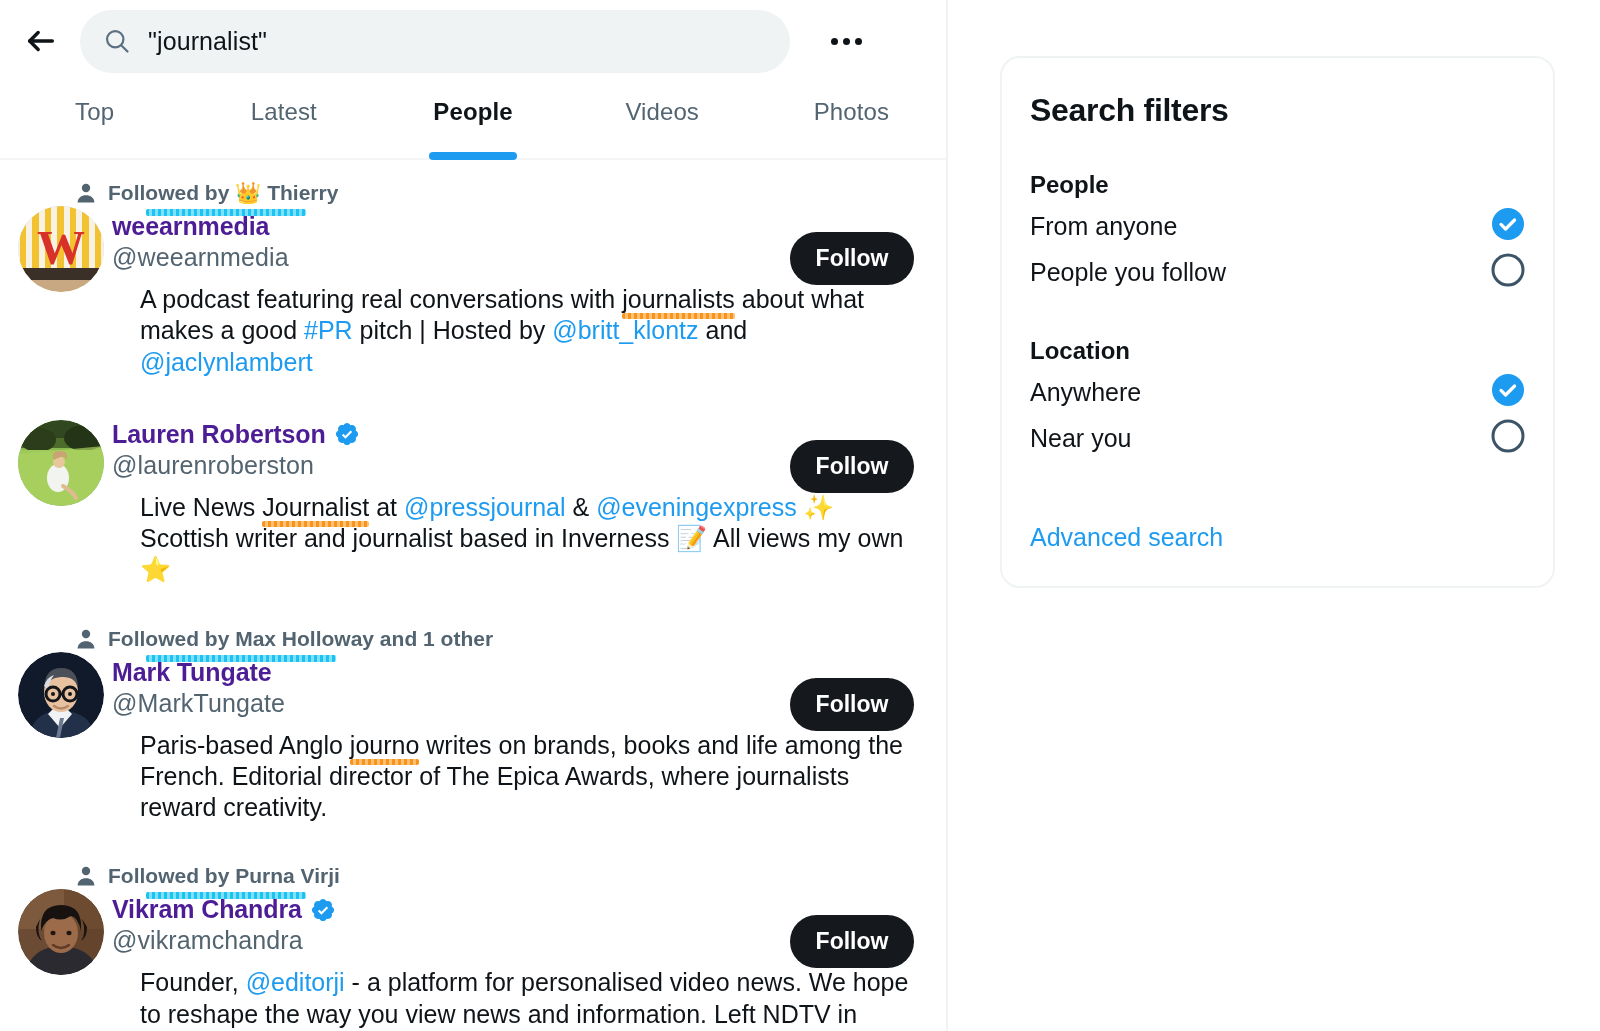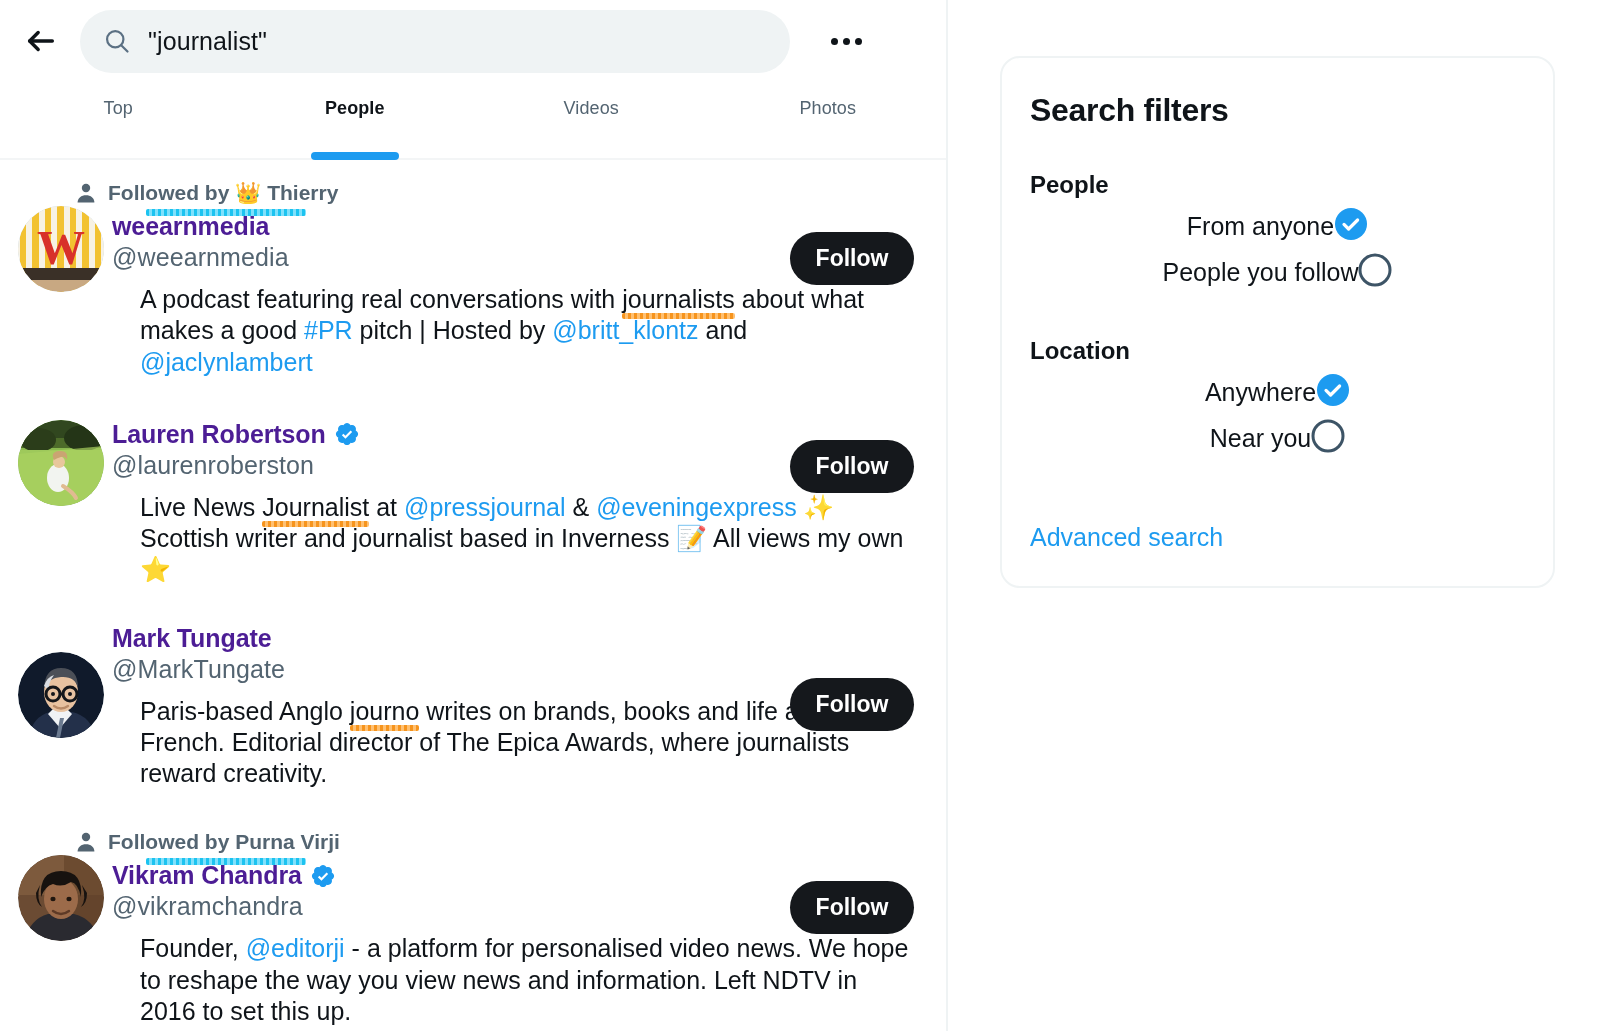--- a/index.html
+++ b/index.html
@@ -54,21 +54,21 @@
   .tabs {
     display: flex; height: 78px;
     border-bottom: 2px solid #f3f5f6;
     position: relative;
   }
   .tab {
     flex: 1 1 0; display: flex; align-items: flex-start; justify-content: center;
     position: relative; cursor: pointer; padding-top: 16px;
   }
   .tab .tab-label {
-    font-size: 18px; color: #536471; font-weight: 400; letter-spacing: .1px;
+    font-size: 24px; color: #536471; font-weight: 400; letter-spacing: .1px;
   }
   .tab.active .tab-label { color: #0f1419; font-weight: 700; }
   .tab .underline {
     position: absolute; bottom: -2px; left: 50%; transform: translateX(-50%);
     width: 88px; height: 8px; border-radius: 6px; background: #1d9bf0;
     display: none;
   }
   .tab.active .underline { display: block; }
 
   
@@ -134,21 +134,21 @@
     padding: 34px 28px 34px 28px;
     background: #fff;
     margin-top: 48px;
   }
   .filter-title { font-size: 32px; font-weight: 800; color: #0f1419; letter-spacing: -.3px; }
   .filter-group-title {
     font-size: 24px; font-weight: 700; color: #0f1419;
     margin-top: 42px; margin-bottom: 4px;
   }
   .filter-row {
-    display: flex; align-items: center; justify-content: center;
+    display: flex; align-items: center; justify-content: space-between;
     height: 46px; cursor: pointer;
   }
   .filter-label { font-size: 25px; color: #0f1419; }
   .radio { width: 34px; height: 34px; flex: 0 0 34px; }
   .adv-link {
     display: inline-block; margin-top: 62px;
     font-size: 25px; color: #1d9bf0; cursor: pointer;
   }
 </style>
 </head>
@@ -183,20 +183,24 @@
             <i></i>
             <i></i>
             <i></i>
           </span>
       </div>
     </div>
 
     <div class="tabs">
       <div class="tab">
         <span class="tab-label">Top</span>
+
+      </div>
+      <div class="tab">
+        <span class="tab-label">Latest</span>
 
       </div>
       <div class="tab active">
         <span class="tab-label">People</span>
         <span class="underline"></span>
       </div>
       <div class="tab">
         <span class="tab-label">Videos</span>
 
       </div>
@@ -308,20 +312,30 @@
                   <circle cx="35" cy="42" r="7" fill="none" stroke="#14161a" stroke-width="3"></circle>
                   <circle cx="52" cy="42" r="7" fill="none" stroke="#14161a" stroke-width="3"></circle>
                   <line x1="42" y1="42" x2="45" y2="42" stroke="#14161a" stroke-width="3"></line>
                   <circle cx="35" cy="42" r="2" fill="#14161a"></circle>
                   <circle cx="52" cy="42" r="2" fill="#14161a"></circle>
                   <path d="M36 54 q7 5 14 0" stroke="#b98b68" stroke-width="2.4" fill="none" stroke-linecap="round"></path>
                 </g>
               </svg></div>
           </div>
           <div class="res-body">
+            <div class="ctx">
+              <span class="ctx-icon">
+                <svg width="24" height="24" viewBox="0 0 24 24" fill="#536471">
+                  <circle cx="12" cy="7" r="4.2"></circle>
+                  <path d="M3.6 21.5c0-4.6 3.8-7.3 8.4-7.3s8.4 2.7 8.4 7.3z"></path>
+                </svg>
+              </span>
+              <span class="ctx-text">Followed by Max Holloway and 1 other</span>
+              <span class="ctx-squiggle" style="left: 34px; width: 190px; bottom: -6px;"></span>
+            </div>
             <div class="name-row">
               <span class="disp-name">Mark Tungate</span>
             </div>
             <div class="handle">@MarkTungate</div>
             <div class="bio"><span>Paris-based Anglo </span><span class="hl">journo</span><span> writes on brands, books and life among the French. Editorial director of The Epica Awards, where journalists reward creativity.</span></div>
             <button class="follow-btn" style="top: 56px;">Follow</button>
           </div>
         </div>
         <div class="result" style="padding-top: 14px; padding-bottom: 22px;">
           <div class="res-left">

